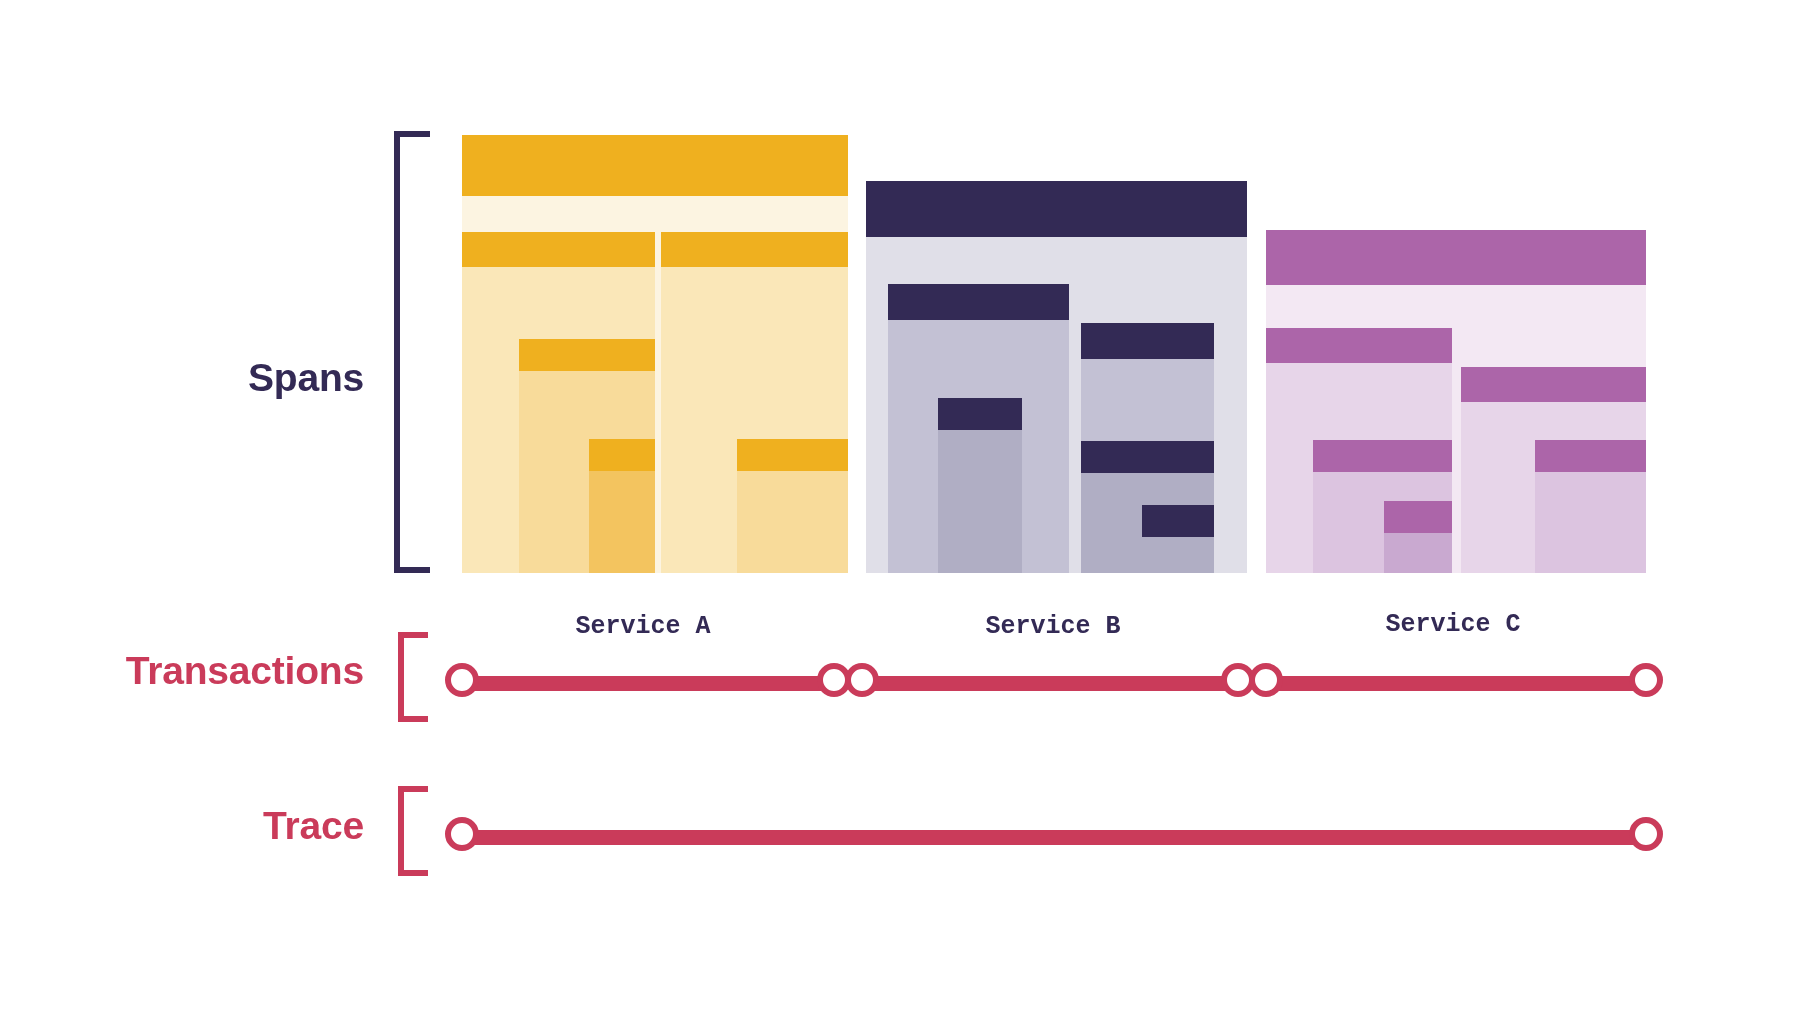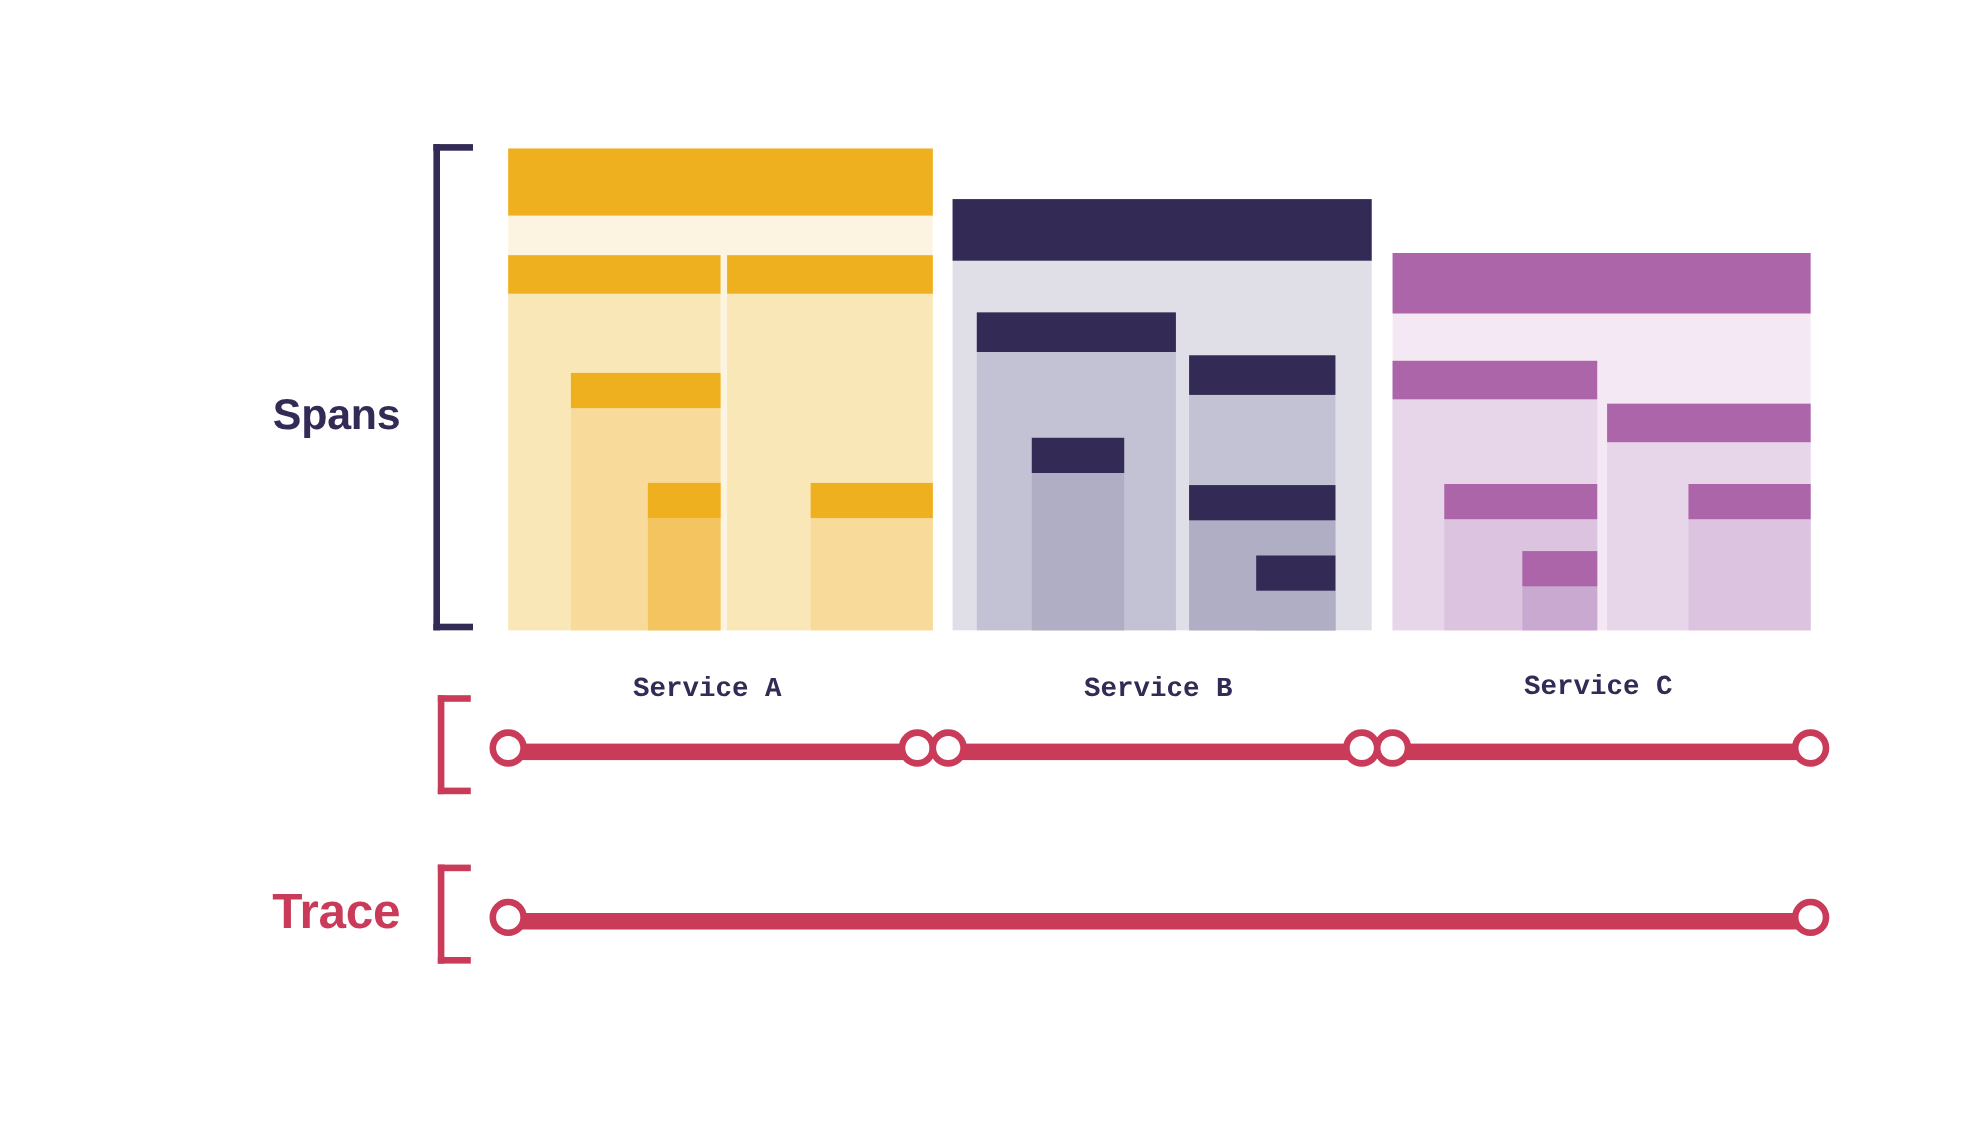--- a/index.html
+++ b/index.html
@@ -39,21 +39,21 @@
   }
   #label-transactions {
     right: 1436px;
     top: 651px;
     font-size: 39px;
     color: #CA3B5A;
   }
   #label-trace {
     right: 1436px;
     top: 806px;
-    font-size: 45px;
+    font-size: 39px;
     color: #CA3B5A;
   }
 
   
   .bracket {
     position: absolute;
     box-sizing: border-box;
     border-style: solid;
     border-right: none;
   }
@@ -138,20 +138,21 @@
     border: 6px solid #CA3B5A;
     box-sizing: border-box;
   }
 </style>
 </head>
 <body>
 
 <div id="stage">
 
   <div class="row-label" id="label-spans">Spans</div>
+  <div class="row-label" id="label-transactions">Transactions</div>
   <div class="row-label" id="label-trace">Trace</div>
 
   <div class="bracket" id="bracket-spans"></div>
   <div class="bracket" id="bracket-transactions"></div>
   <div class="bracket" id="bracket-trace"></div>
 
   <div id="spans-area">
       <div class="service-group" style="left: 0px; width: 1800px;">
         <div class="span-bar" style="left: 462px; top: 135px; width: 386px; height: 438px; background: rgb(252, 244, 225);"></div>
         <div class="span-bar" style="left: 462px; top: 135px; width: 386px; height: 61px; background: rgb(252, 244, 225);">

